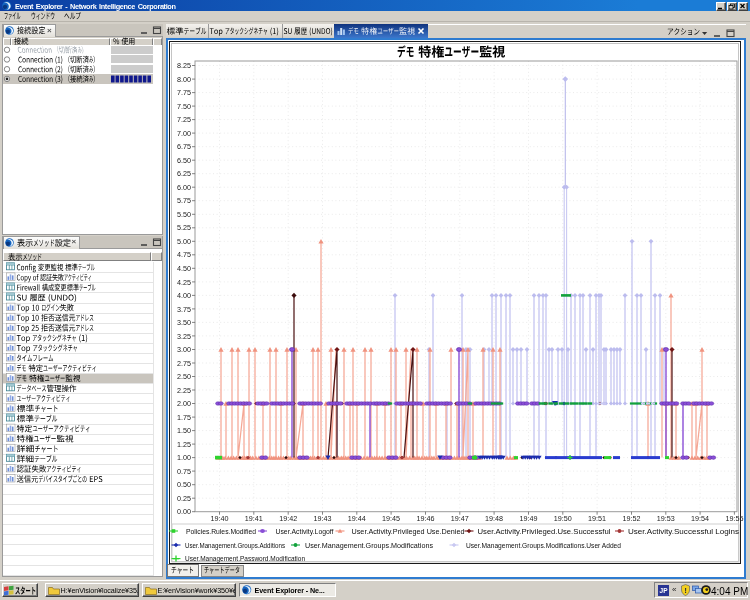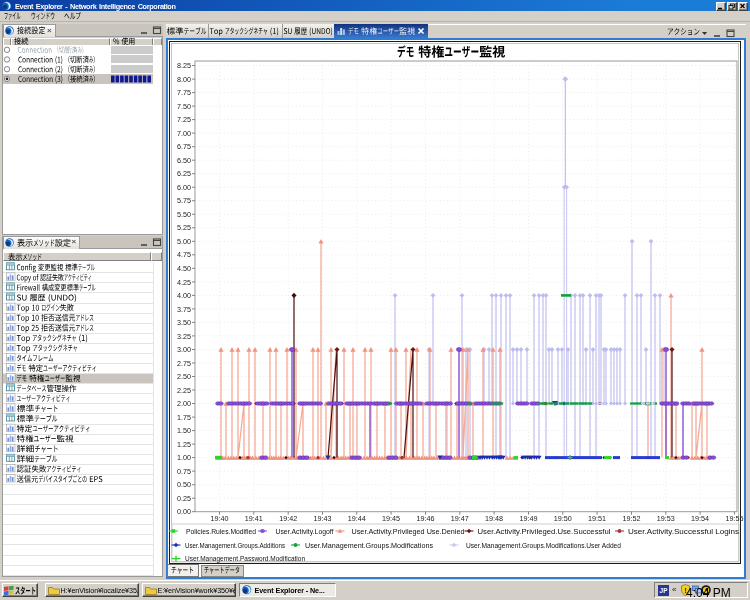--- a/index.html
+++ b/index.html
@@ -771,21 +771,21 @@
     <div class="abs" style="left:672px;top:585px;font-size:8px;color:#222">«</div>
     <svg class="abs" style="left:681px;top:584px" width="30" height="12" viewBox="0 0 30 12">
       <path d="M4.5 0.5l4 1.5v4c0 3-2.5 5-4 5.5-1.5-0.5-4-2.5-4-5.5v-4z" fill="#f2cf1f" stroke="#555" stroke-width="0.6"></path>
       <text x="3.2" y="8.5" font-size="8" font-weight="bold" fill="#333">!</text>
       <rect x="11.5" y="2" width="6" height="4.5" fill="#7aa7e8" stroke="#2a56a8" stroke-width="0.7"></rect>
       <rect x="14.5" y="4.5" width="6" height="4.5" fill="#a8c6f0" stroke="#2a56a8" stroke-width="0.7"></rect>
       <circle cx="25" cy="6" r="4.8" fill="#1a1a1a"></circle>
       <circle cx="25" cy="6" r="3.1" fill="#f2cf1f"></circle>
       <circle cx="25.8" cy="5.6" r="1.4" fill="#1a1a1a"></circle>
     </svg>
-    <div class="abs" style="left:686px;top:586px;font-size:12px;color:#000">4:04 PM</div>
+    <div class="abs" style="left:711px;top:586px;font-size:10px;color:#000">4:04 PM</div>
     <svg class="abs" style="left:0;top:0;pointer-events:none" width="750" height="600" viewBox="0 0 750 600">
       <defs>
         <path id="g25r" d="M205 284C306 284 372 369 372 517C372 663 306 746 205 746C105 746 39 663 39 517C39 369 105 284 205 284ZM205 340C147 340 108 400 108 517C108 634 147 690 205 690C263 690 302 634 302 517C302 400 263 340 205 340ZM226 -13H288L693 746H631ZM716 -13C816 -13 882 71 882 219C882 366 816 449 716 449C616 449 550 366 550 219C550 71 616 -13 716 -13ZM716 43C658 43 618 102 618 219C618 336 658 393 716 393C773 393 814 336 814 219C814 102 773 43 716 43Z"></path>
         <path id="g28r" d="M239 -196 295 -171C209 -29 168 141 168 311C168 480 209 649 295 792L239 818C147 668 92 507 92 311C92 114 147 -47 239 -196Z"></path>
         <path id="g29r" d="M99 -196C191 -47 246 114 246 311C246 507 191 668 99 818L42 792C128 649 171 480 171 311C171 141 128 -29 42 -171Z"></path>
         <path id="g30r" d="M278 -13C417 -13 506 113 506 369C506 623 417 746 278 746C138 746 50 623 50 369C50 113 138 -13 278 -13ZM278 61C195 61 138 154 138 369C138 583 195 674 278 674C361 674 418 583 418 369C418 154 361 61 278 61Z"></path>
         <path id="g31r" d="M88 0H490V76H343V733H273C233 710 186 693 121 681V623H252V76H88Z"></path>
         <path id="g32r" d="M44 0H505V79H302C265 79 220 75 182 72C354 235 470 384 470 531C470 661 387 746 256 746C163 746 99 704 40 639L93 587C134 636 185 672 245 672C336 672 380 611 380 527C380 401 274 255 44 54Z"></path>
         <path id="g33r" d="M263 -13C394 -13 499 65 499 196C499 297 430 361 344 382V387C422 414 474 474 474 563C474 679 384 746 260 746C176 746 111 709 56 659L105 601C147 643 198 672 257 672C334 672 381 626 381 556C381 477 330 416 178 416V346C348 346 406 288 406 199C406 115 345 63 257 63C174 63 119 103 76 147L29 88C77 35 149 -13 263 -13Z"></path>
         <path id="g35r" d="M262 -13C385 -13 502 78 502 238C502 400 402 472 281 472C237 472 204 461 171 443L190 655H466V733H110L86 391L135 360C177 388 208 403 257 403C349 403 409 341 409 236C409 129 340 63 253 63C168 63 114 102 73 144L27 84C77 35 147 -13 262 -13Z"></path>

